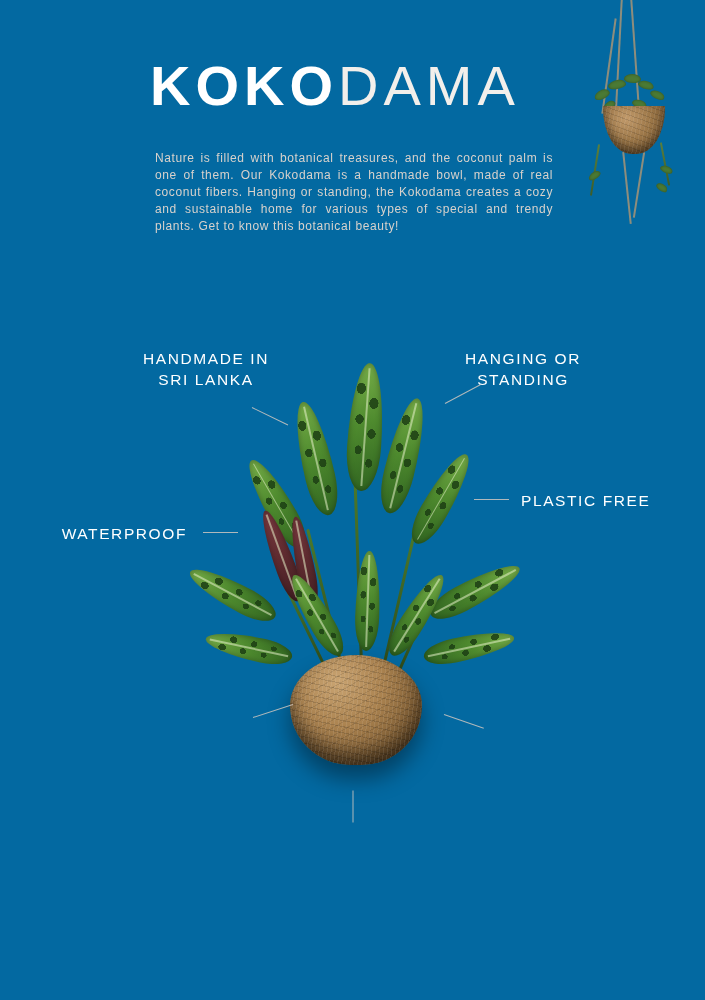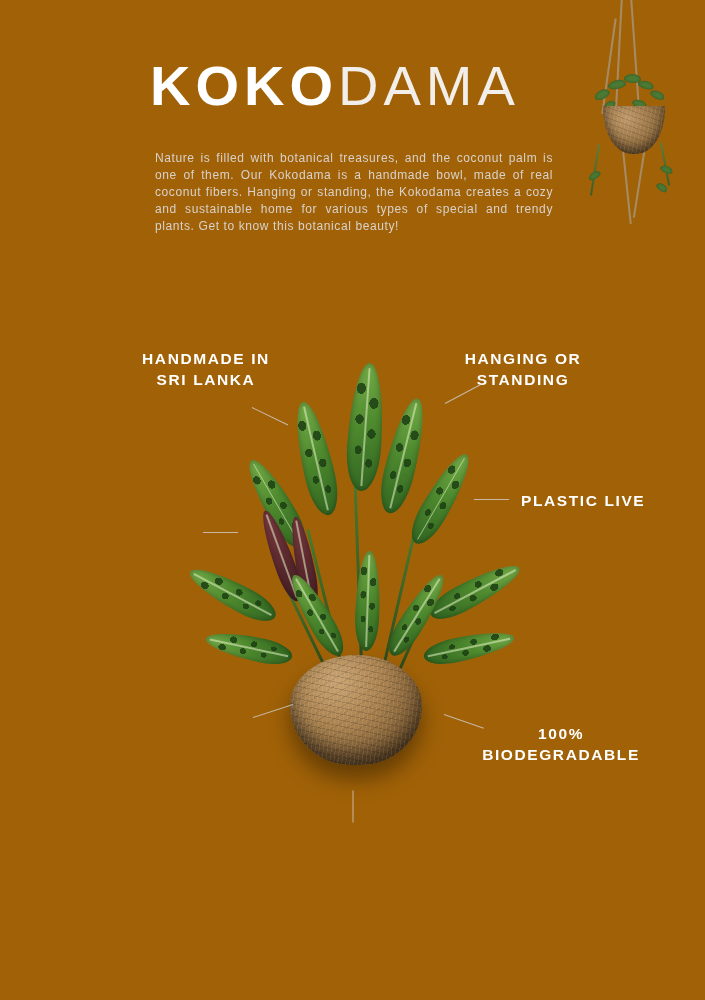--- a/index.html
+++ b/index.html
@@ -10,21 +10,21 @@
     width: 705px;
     height: 1000px;
     background: #3b2f2a;
     font-family: "Liberation Sans", sans-serif;
     overflow: hidden;
     position: relative;
   }
   .poster {
     position: absolute;
     inset: 0;
-    background: #a16207;
+    background: #0369a1;
     overflow: hidden;
   }
 
   
   .title {
     position: absolute;
     left: 150px;
     top: 58px;
     font-size: 56px;
     letter-spacing: 6px;
@@ -186,21 +186,21 @@
     transform-origin: 50% 100%;
   }
 
   
   .label {
     position: absolute;
     color: #ffffff;
     font-size: 15.5px;
     letter-spacing: 1.6px;
     line-height: 21px;
-    font-weight: 700;
+    font-weight: 400;
     white-space: pre-line;
   }
   .label.center { text-align: center; }
   .label.right  { text-align: right; }
   .label.left   { text-align: left; }
 
   .connector {
     position: absolute;
     background: #cfc7bf;
     height: 1px;
@@ -314,27 +314,26 @@
   </div>
 
   <div class="label center" style="left:86px; top:348px; width:240px;">HANDMADE IN
 SRI LANKA</div>
   <div class="connector" style="left:252px; top:407px; width:40px; transform:rotate(26deg);"></div>
 
   <div class="label center" style="left:408px; top:348px; width:230px;">HANGING OR
 STANDING</div>
   <div class="connector" style="left:445px; top:403px; width:40px; transform:rotate(-28deg);"></div>
 
-  <div class="label left" style="left:521px; top:490px; width:170px;">PLASTIC LIVE</div>
+  <div class="label left" style="left:521px; top:490px; width:170px;">PLASTIC FREE</div>
   <div class="connector" style="left:474px; top:499px; width:35px;"></div>
 
+  <div class="label right" style="left:20px; top:523px; width:167px;">WATERPROOF</div>
   <div class="connector" style="left:203px; top:532px; width:35px;"></div>
 
   <div class="connector" style="left:253px; top:717px; width:42px; transform:rotate(-18deg);"></div>
 
-  <div class="label center" style="left:452px; top:723px; width:218px;">100%
-BIODEGRADABLE</div>
   <div class="connector" style="left:444px; top:714px; width:42px; transform:rotate(19deg);"></div>
 
   <div class="connector" style="left:353px; top:790px; width:32px; transform:rotate(90deg);"></div>
 
 
 </div>
 
 </body></html>

